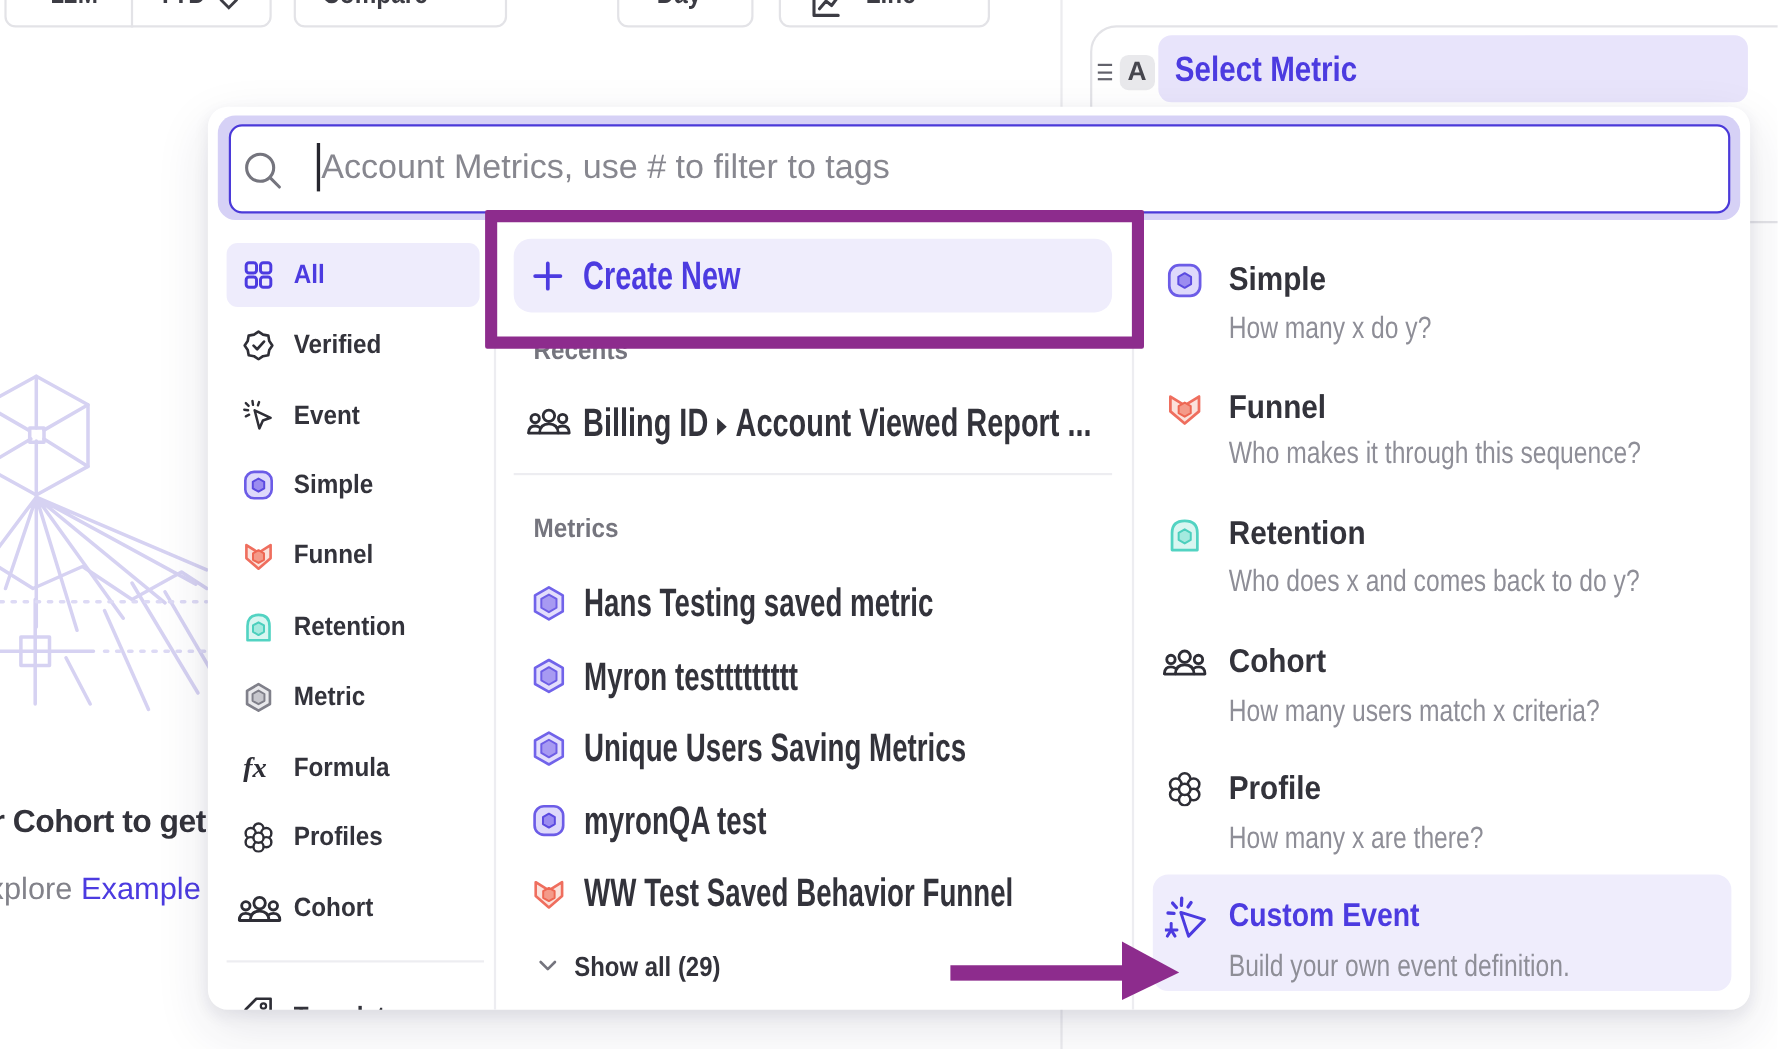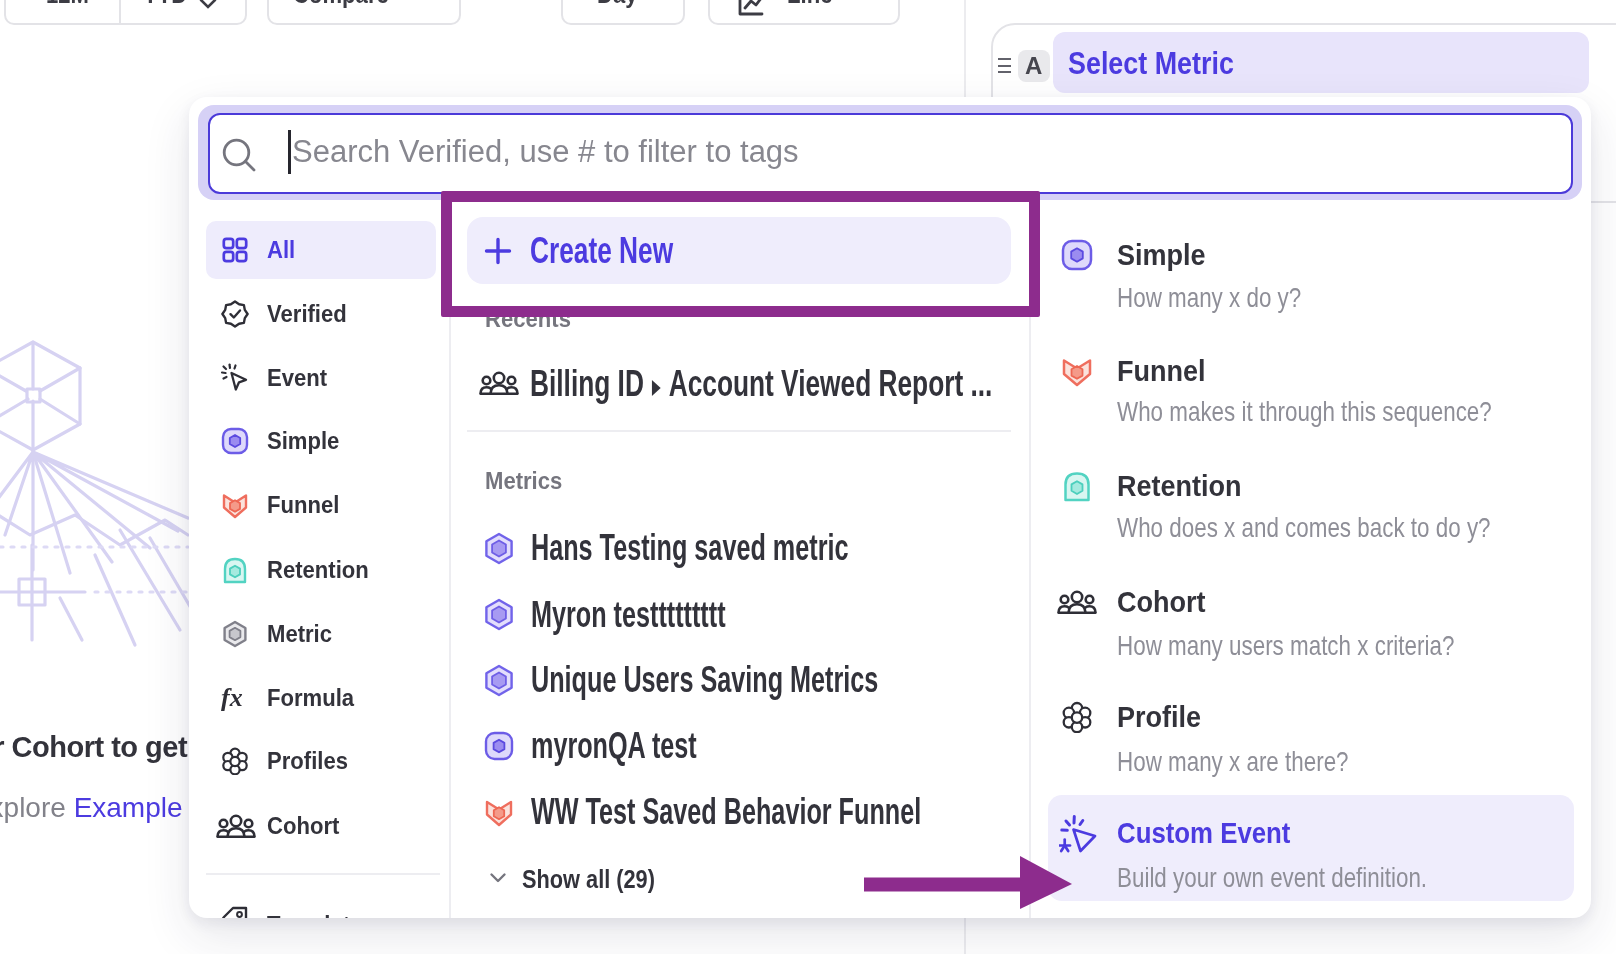--- a/index.html
+++ b/index.html
@@ -102,21 +102,21 @@
 
   <div id="panel">
 
     <div class="abs" style="left:9px; top:8px; width:1384px; height:95px; background:#d6d1f6; border-radius:16px;"></div>
     <div class="abs" style="left:19px; top:16px; width:1365px; height:81px; background:#fff; border:2.5px solid #4b3ad9; border-radius:12px;"></div>
     <svg class="abs" style="left:33px; top:41px;" width="36" height="36" viewBox="0 0 36 36">
       <circle cx="14.5" cy="14.5" r="12.3" fill="none" stroke="#75757e" stroke-width="2.8"></circle>
       <path d="M23.5 23.5 L32 32" stroke="#75757e" stroke-width="2.8" stroke-linecap="round"></path>
     </svg>
     <div class="abs" style="left:99px; top:33px; width:2.5px; height:44px; background:#26262e;"></div>
-    <div class="tx" style="left:103px; top:36px; height:38px; line-height:38px; font-size:31px; color:#87878f; transform:scaleX(1);">Search Verified, use # to filter to tags</div>
+    <div class="tx" style="left:103px; top:36px; height:38px; line-height:38px; font-size:31px; color:#87878f; transform:scaleX(1);">Account Metrics, use # to filter to tags</div>
 
     <div class="divv" style="left:260px; top:113px; height:708px;"></div>
     <div class="divv" style="left:840px; top:113px; height:708px;"></div>
 
     <div class="abs" style="left:17px; top:124px; width:230px; height:58px; background:#eeecfc; border-radius:10px;"></div>
 
     <svg class="sic" style="top:139px;" width="28" height="28" viewBox="0 0 28 28">
       <g fill="none" stroke="#4c3be0" stroke-width="2.7">
         <rect x="2.8" y="2.8" width="9.4" height="9.4" rx="2.6"></rect>
           <rect x="15.8" y="2.8" width="9.4" height="9.4" rx="2.6"></rect>

